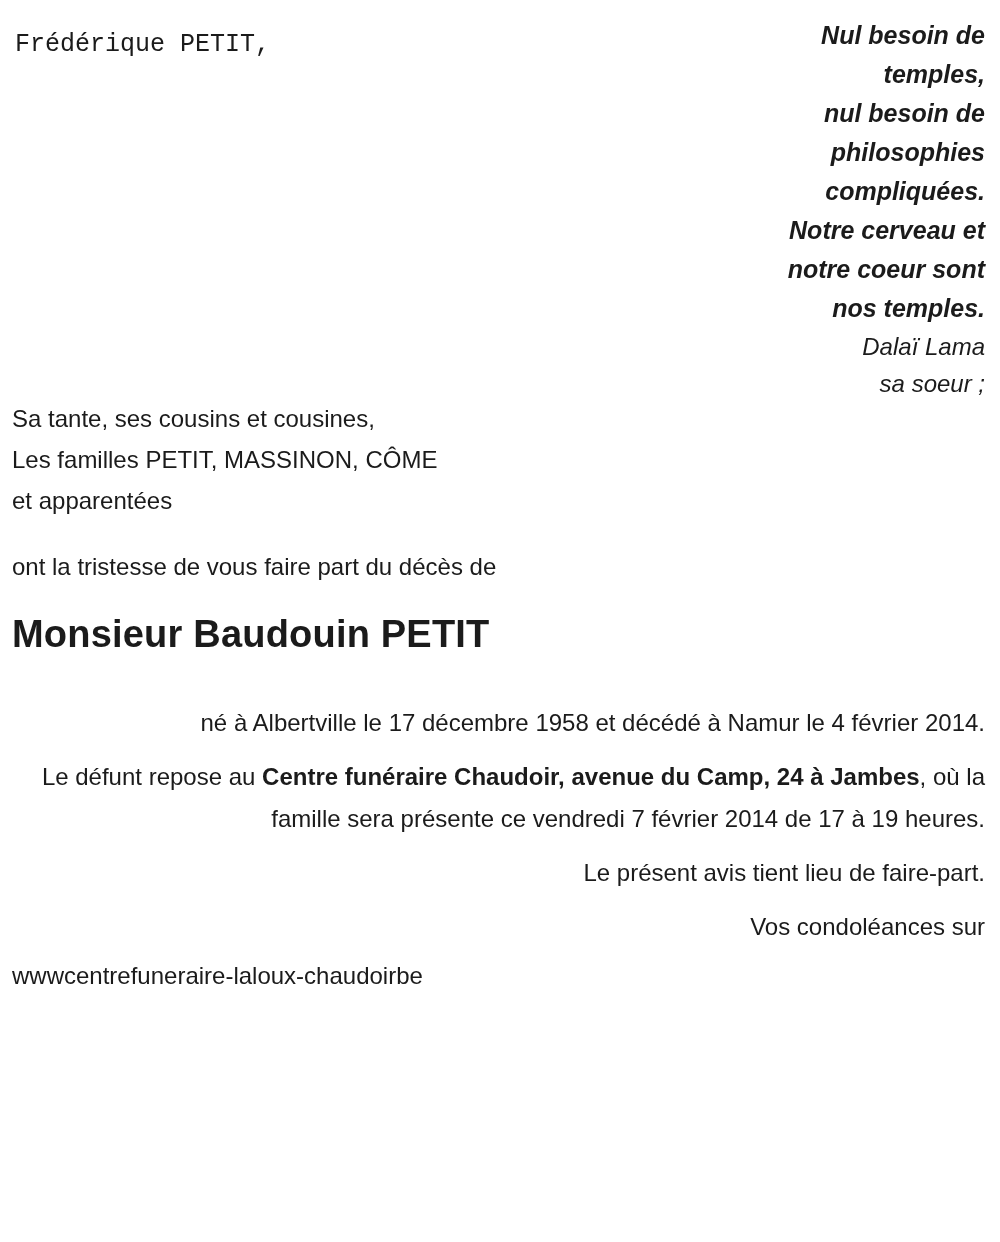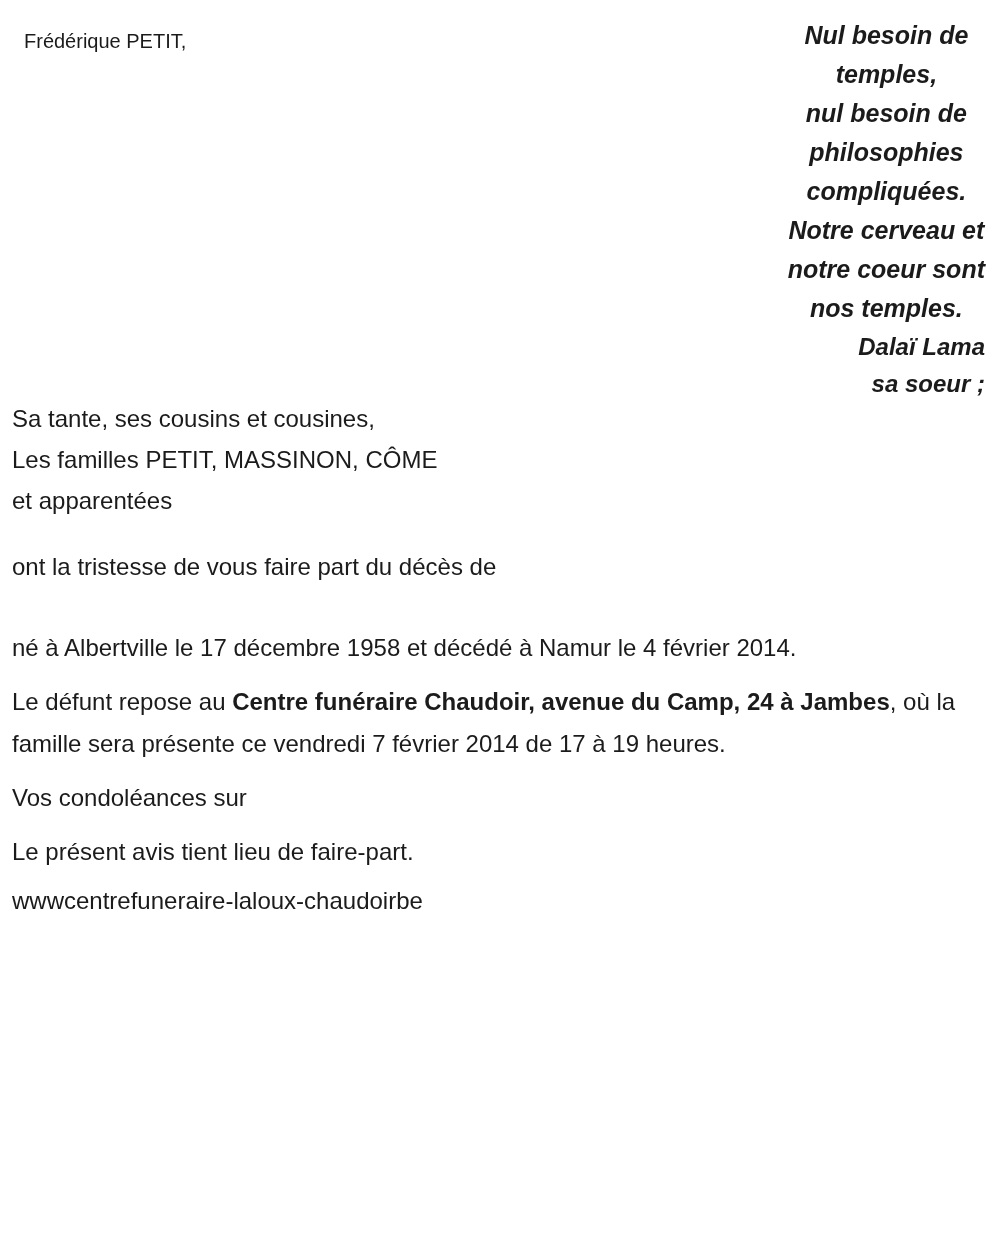--- a/index.html
+++ b/index.html
@@ -17,43 +17,43 @@
     font-family: "Liberation Sans", "DejaVu Sans", sans-serif;
     padding: 0 15px 20px 12px;
     overflow: hidden;
   }
   .header {
     position: relative;
     min-height: 390px;
   }
   .opening {
     position: absolute;
-    left: 12px;
+    left: 3px;
     top: 30px;
-    font-size: 20px;
+    font-size: 25px;
+    font-family: Liberation Mono, monospace;
   }
   .quote {
     position: absolute;
     right: 0;
     top: 16px;
     text-align: right;
   }
   .quote-line {
     font-size: 25px;
     font-weight: bold;
     font-style: italic;
     line-height: 39px;
     white-space: nowrap;
-    text-align: center;
   }
   .quote-attribution,
   .quote-dedication {
     font-size: 24px;
     font-style: italic;
-    font-weight: bold;
+    font-weight: normal;
     line-height: 37px;
     white-space: nowrap;
   }
   .main {
     margin-top: 8px;
   }
   .fam-line {
     font-size: 24px;
     line-height: 41px;
   }
@@ -65,20 +65,21 @@
     font-size: 38px;
     font-weight: bold;
     margin: 32px 0 0 0;
     letter-spacing: 0.2px;
   }
   .para {
     font-size: 24px;
     line-height: 42px;
     margin: 0;
     margin-top: 12px;
+    text-align: right;
   }
   .para.first-after-name {
     margin-top: 46px;
   }
   .para b { font-weight: bold; }
   .website {
     font-size: 24px;
     margin-top: 14px;
   }
 </style>
@@ -107,28 +108,29 @@
   <div class="main">
 
     <div class="family">
       <div class="fam-line">Sa tante, ses cousins et cousines,</div>
       <div class="fam-line">Les familles PETIT, MASSINON, CÔME</div>
       <div class="fam-line">et apparentées</div>
     </div>
 
     <div class="announcement">ont la tristesse de vous faire part du décès de</div>
 
+    <h1 class="deceased-name">Monsieur Baudouin PETIT</h1>
 
     <p class="para first-after-name">né à Albertville le 17 décembre 1958 et décédé à Namur le 4 février 2014.</p>
 
 
 
     <p class="para"><span>Le défunt repose au </span><b>Centre funéraire Chaudoir, avenue du Camp, 24 à Jambes</b><span>, où la famille sera présente ce vendredi 7 février 2014 de 17 à 19 heures.</span></p>
 
+    <p class="para">Le présent avis tient lieu de faire-part.</p>
+
     <p class="para">Vos condoléances sur</p>
-
-    <p class="para">Le présent avis tient lieu de faire-part.</p>
 
     <div class="website">wwwcentrefuneraire-laloux-chaudoirbe</div>
 
   </div>
 
 </div>
 
 </body></html>

